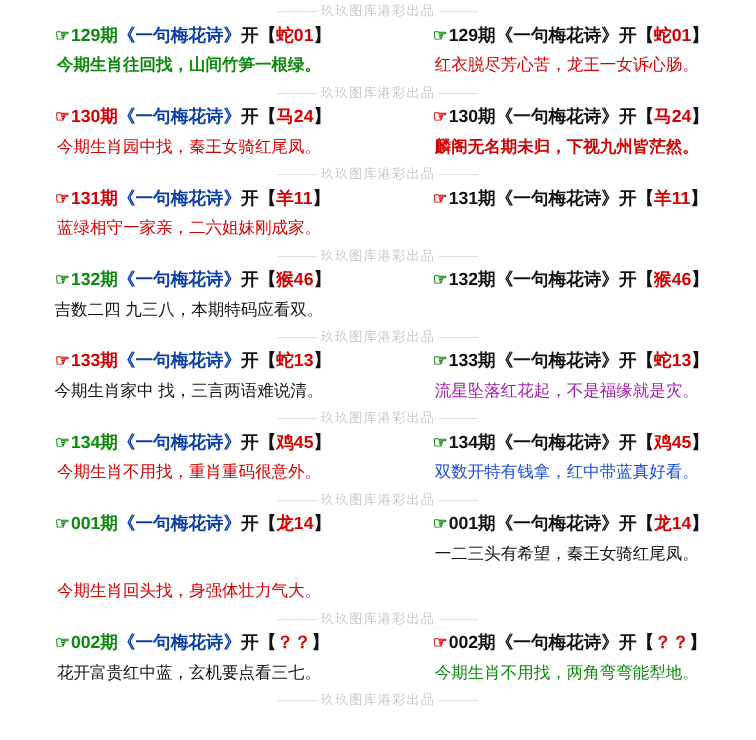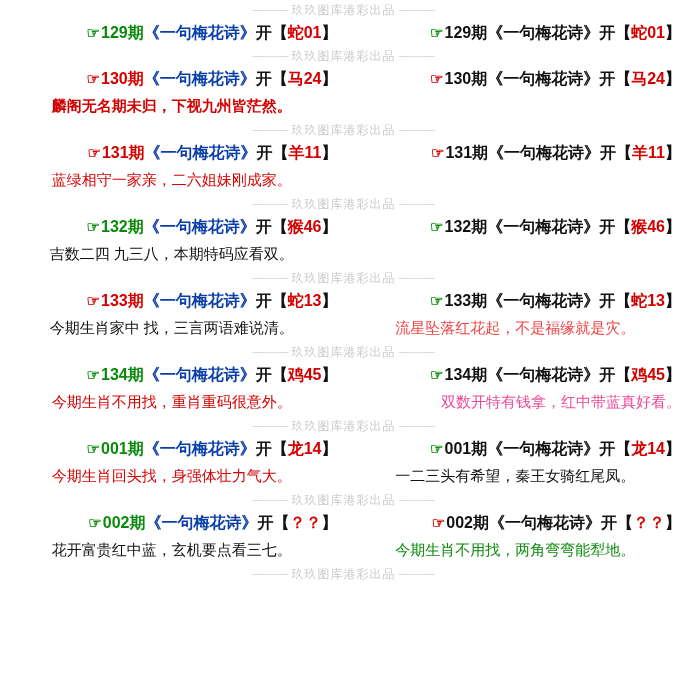--- a/index.html
+++ b/index.html
@@ -42,21 +42,21 @@
     box-sizing: border-box;
   }
   .col {
     width: 50%;
     box-sizing: border-box;
     padding: 0 6px;
     white-space: nowrap;
     overflow: hidden;
   }
   .title-row .col {
-    text-align: right;
+    text-align: left;
     margin-left: 44px;
   }
   .title {
     font-size: 16px;
     font-weight: bold;
     line-height: 26px;
     white-space: nowrap;
   }
   .hand {
     color: #0a8a0a;
@@ -82,33 +82,44 @@
       <div class="watermark"><span class="dash">——— </span><span>玖玖图库港彩出品</span><span class="dash"> ———</span></div>
       <div class="block">
         <div class="row title-row">
           <div class="col">
             <div class="title"><span class="hand">☞</span><span style="color: rgb(10, 138, 10);">129期</span><span style="color: rgb(10, 63, 168);">《一句梅花诗》</span><span style="color: rgb(17, 17, 17);">开</span><span style="color: rgb(17, 17, 17);">【</span><span style="color: rgb(212, 0, 0);">蛇01</span><span style="color: rgb(17, 17, 17);">】</span></div>
           </div>
           <div class="col">
             <div class="title"><span class="hand">☞</span><span style="color: rgb(17, 17, 17);">129期</span><span style="color: rgb(17, 17, 17);">《一句梅花诗》</span><span style="color: rgb(17, 17, 17);">开</span><span style="color: rgb(17, 17, 17);">【</span><span style="color: rgb(212, 0, 0);">蛇01</span><span style="color: rgb(17, 17, 17);">】</span></div>
           </div>
         </div>
+        <div class="row verse-row">
+          <div class="col">
+            <div class="verse v-bold" style="color: rgb(10, 138, 10);">今期生肖往回找，山间竹笋一根绿。</div>
+          </div>
+          <div class="col">
+            <div class="verse" style="color: rgb(212, 0, 0);">红衣脱尽芳心苦，龙王一女诉心肠。</div>
+          </div>
+        </div>
       </div>
       <div class="watermark"><span class="dash">——— </span><span>玖玖图库港彩出品</span><span class="dash"> ———</span></div>
       <div class="block">
         <div class="row title-row">
           <div class="col">
             <div class="title"><span class="hand red">☞</span><span style="color: rgb(212, 0, 0);">130期</span><span style="color: rgb(10, 63, 168);">《一句梅花诗》</span><span style="color: rgb(17, 17, 17);">开</span><span style="color: rgb(17, 17, 17);">【</span><span style="color: rgb(212, 0, 0);">马24</span><span style="color: rgb(17, 17, 17);">】</span></div>
           </div>
           <div class="col">
             <div class="title"><span class="hand red">☞</span><span style="color: rgb(17, 17, 17);">130期</span><span style="color: rgb(17, 17, 17);">《一句梅花诗》</span><span style="color: rgb(17, 17, 17);">开</span><span style="color: rgb(17, 17, 17);">【</span><span style="color: rgb(212, 0, 0);">马24</span><span style="color: rgb(17, 17, 17);">】</span></div>
           </div>
         </div>
         <div class="row verse-row">
           <div class="col">
+            <div class="verse" style="color: rgb(212, 0, 0);">今期生肖园中找，秦王女骑红尾凤。</div>
+          </div>
+          <div class="col">
             <div class="verse v-bold" style="color: rgb(212, 0, 0);">麟阁无名期未归，下视九州皆茫然。</div>
           </div>
         </div>
       </div>
       <div class="watermark"><span class="dash">——— </span><span>玖玖图库港彩出品</span><span class="dash"> ———</span></div>
       <div class="block">
         <div class="row title-row">
           <div class="col">
             <div class="title"><span class="hand red">☞</span><span style="color: rgb(212, 0, 0);">131期</span><span style="color: rgb(10, 63, 168);">《一句梅花诗》</span><span style="color: rgb(17, 17, 17);">开</span><span style="color: rgb(17, 17, 17);">【</span><span style="color: rgb(212, 0, 0);">羊11</span><span style="color: rgb(17, 17, 17);">】</span></div>
           </div>
@@ -146,56 +157,56 @@
           </div>
           <div class="col">
             <div class="title"><span class="hand">☞</span><span style="color: rgb(17, 17, 17);">133期</span><span style="color: rgb(17, 17, 17);">《一句梅花诗》</span><span style="color: rgb(17, 17, 17);">开</span><span style="color: rgb(17, 17, 17);">【</span><span style="color: rgb(212, 0, 0);">蛇13</span><span style="color: rgb(17, 17, 17);">】</span></div>
           </div>
         </div>
         <div class="row verse-row">
           <div class="col">
             <div class="verse" style="color: rgb(17, 17, 17);">今期生肖家中 找，三言两语难说清。</div>
           </div>
           <div class="col">
-            <div class="verse" style="color: #ef4444;">流星坠落红花起，不是福缘就是灾。</div>
+            <div class="verse" style="color: #a21caf;">流星坠落红花起，不是福缘就是灾。</div>
           </div>
         </div>
       </div>
       <div class="watermark"><span class="dash">——— </span><span>玖玖图库港彩出品</span><span class="dash"> ———</span></div>
       <div class="block">
         <div class="row title-row">
           <div class="col">
             <div class="title"><span class="hand">☞</span><span style="color: rgb(10, 138, 10);">134期</span><span style="color: rgb(10, 63, 168);">《一句梅花诗》</span><span style="color: rgb(17, 17, 17);">开</span><span style="color: rgb(17, 17, 17);">【</span><span style="color: rgb(212, 0, 0);">鸡45</span><span style="color: rgb(17, 17, 17);">】</span></div>
           </div>
           <div class="col">
             <div class="title"><span class="hand">☞</span><span style="color: rgb(17, 17, 17);">134期</span><span style="color: rgb(17, 17, 17);">《一句梅花诗》</span><span style="color: rgb(17, 17, 17);">开</span><span style="color: rgb(17, 17, 17);">【</span><span style="color: rgb(212, 0, 0);">鸡45</span><span style="color: rgb(17, 17, 17);">】</span></div>
           </div>
         </div>
         <div class="row verse-row">
           <div class="col">
             <div class="verse" style="color: rgb(212, 0, 0);">今期生肖不用找，重肖重码很意外。</div>
           </div>
           <div class="col">
-            <div class="verse" style="color: #ec4899; text-align: right;">双数开特有钱拿，红中带蓝真好看。</div>
+            <div class="verse" style="color: #1d4ed8;">双数开特有钱拿，红中带蓝真好看。</div>
           </div>
         </div>
       </div>
       <div class="watermark"><span class="dash">——— </span><span>玖玖图库港彩出品</span><span class="dash"> ———</span></div>
       <div class="block">
         <div class="row title-row">
           <div class="col">
             <div class="title"><span class="hand">☞</span><span style="color: rgb(10, 138, 10);">001期</span><span style="color: rgb(10, 63, 168);">《一句梅花诗》</span><span style="color: rgb(17, 17, 17);">开</span><span style="color: rgb(17, 17, 17);">【</span><span style="color: rgb(212, 0, 0);">龙14</span><span style="color: rgb(17, 17, 17);">】</span></div>
           </div>
           <div class="col">
             <div class="title"><span class="hand">☞</span><span style="color: rgb(17, 17, 17);">001期</span><span style="color: rgb(17, 17, 17);">《一句梅花诗》</span><span style="color: rgb(17, 17, 17);">开</span><span style="color: rgb(17, 17, 17);">【</span><span style="color: rgb(212, 0, 0);">龙14</span><span style="color: rgb(17, 17, 17);">】</span></div>
           </div>
         </div>
         <div class="row verse-row">
           <div class="col">
-            <div class="verse" style="color: rgb(212, 0, 0);">今期生肖回头找，身强体壮力气大。</div>
+            <div class="verse" style="color: rgb(212, 0, 0); margin-top: 34px;">今期生肖回头找，身强体壮力气大。</div>
           </div>
           <div class="col">
             <div class="verse" style="color: rgb(17, 17, 17);">一二三头有希望，秦王女骑红尾凤。</div>
           </div>
         </div>
       </div>
       <div class="watermark"><span class="dash">——— </span><span>玖玖图库港彩出品</span><span class="dash"> ———</span></div>
       <div class="block">
         <div class="row title-row">
           <div class="col">

